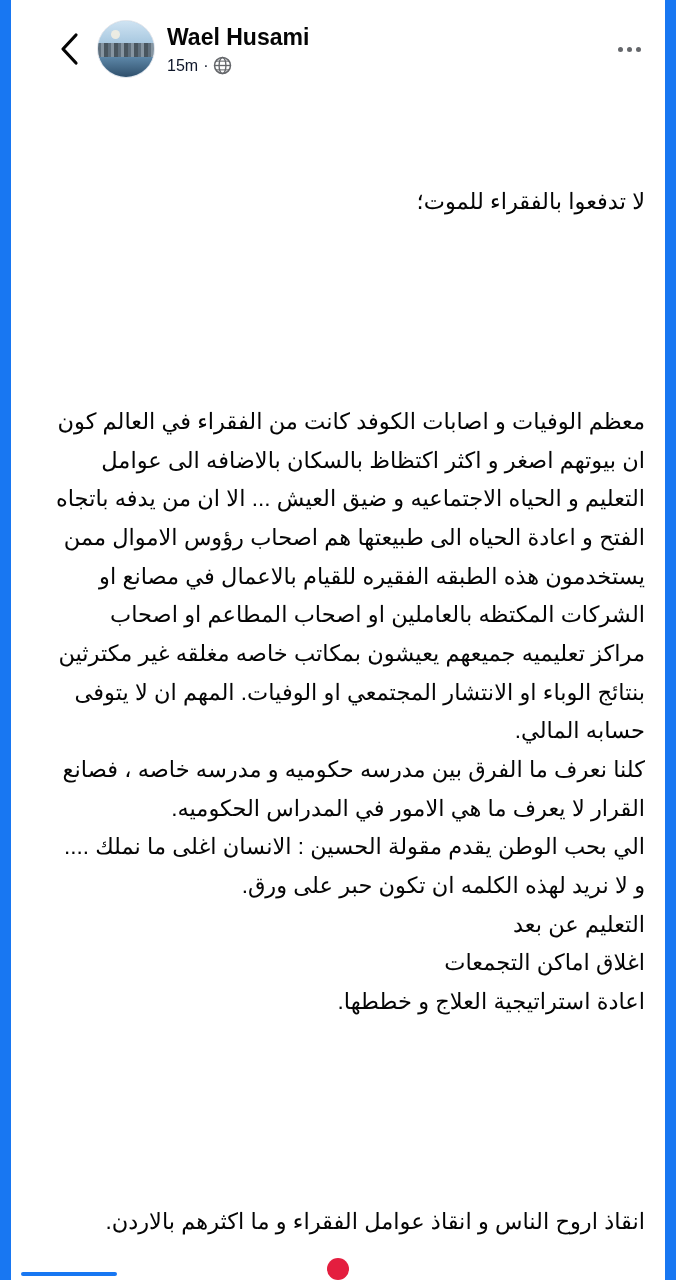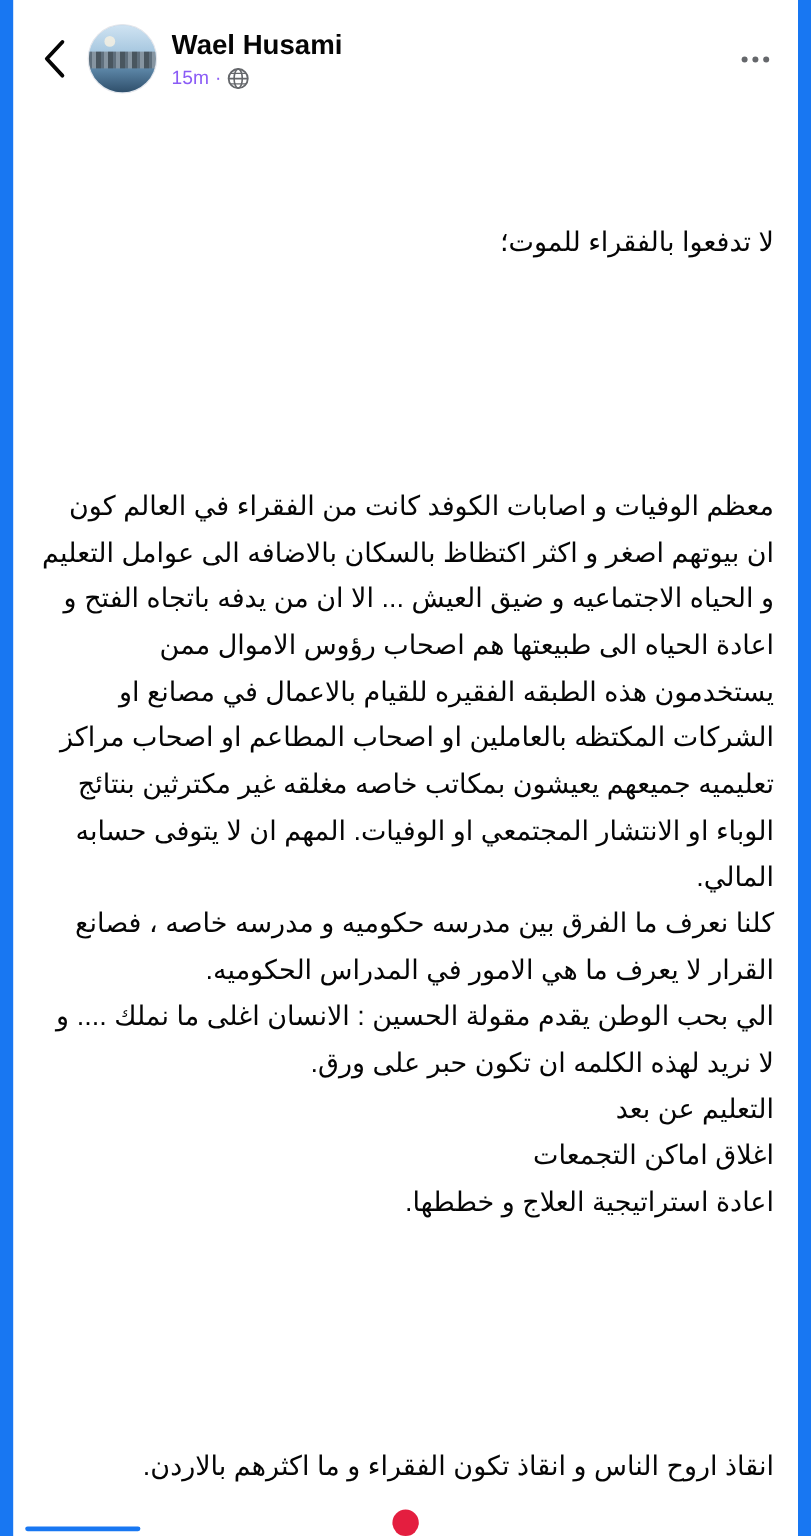--- a/index.html
+++ b/index.html
@@ -29,20 +29,21 @@
   .rail.right { right: 0; }
 
   .page {
     position: absolute;
     left: 11px;
     right: 11px;
     top: 0;
     bottom: 0;
     background: #ffffff;
     overflow: hidden;
+    padding-left: 24px;
   }
 
   
   .status-strip {
     height: 14px;
     width: 100%;
     background: #ffffff;
     position: relative;
   }
   .status-strip .clock {
@@ -112,21 +113,21 @@
     line-height: 1.1;
     color: #050505;
     white-space: nowrap;
     overflow: hidden;
     text-overflow: ellipsis;
   }
   .meta-row {
     display: flex;
     align-items: center;
     margin-top: 6px;
-    color: #8b5cf6;
+    color: #0f172a;
     font-size: 16px;
   }
   .meta-row .sep { margin: 0 5px; }
   .globe-icon { display: inline-flex; align-items: center; }
 
   .more-btn {
     flex: 0 0 44px;
     height: 44px;
     display: flex;
     align-items: center;
@@ -242,21 +243,21 @@
   <div class="post-body">
     <p>لا تدفعوا بالفقراء للموت؛</p>
     <div class="para-gap"></div>
     <p>معظم الوفيات و اصابات الكوفد كانت من الفقراء في العالم كون ان بيوتهم اصغر و اكثر اكتظاظ بالسكان بالاضافه الى عوامل التعليم و الحياه الاجتماعيه و ضيق العيش ... الا ان من يدفه باتجاه الفتح و اعادة الحياه الى طبيعتها هم اصحاب رؤوس الاموال ممن يستخدمون هذه الطبقه الفقيره للقيام بالاعمال في مصانع او الشركات المكتظه بالعاملين او اصحاب المطاعم او اصحاب مراكز تعليميه جميعهم يعيشون بمكاتب خاصه مغلقه غير مكترثين بنتائج الوباء او الانتشار المجتمعي او الوفيات. المهم ان لا يتوفى حسابه المالي.
 كلنا نعرف ما الفرق بين مدرسه حكوميه و مدرسه خاصه ، فصانع القرار لا يعرف ما هي الامور في المدراس الحكوميه.
 الي بحب الوطن يقدم مقولة الحسين : الانسان اغلى ما نملك .... و لا نريد لهذه الكلمه ان تكون حبر على ورق.
 التعليم عن بعد
 اغلاق اماكن التجمعات
 اعادة استراتيجية العلاج و خططها.</p>
     <div class="para-gap"></div>
-    <p>انقاذ اروح الناس و انقاذ تكون الفقراء و ما اكثرهم بالاردن.</p>
+    <p>انقاذ اروح الناس و انقاذ عوامل الفقراء و ما اكثرهم بالاردن.</p>
   </div>
 
   <div class="bottom-strip">
     <span class="nav-underline"></span>
     <span class="notif-dot"></span>
   </div>
 
 </div>
 
 </body></html>

